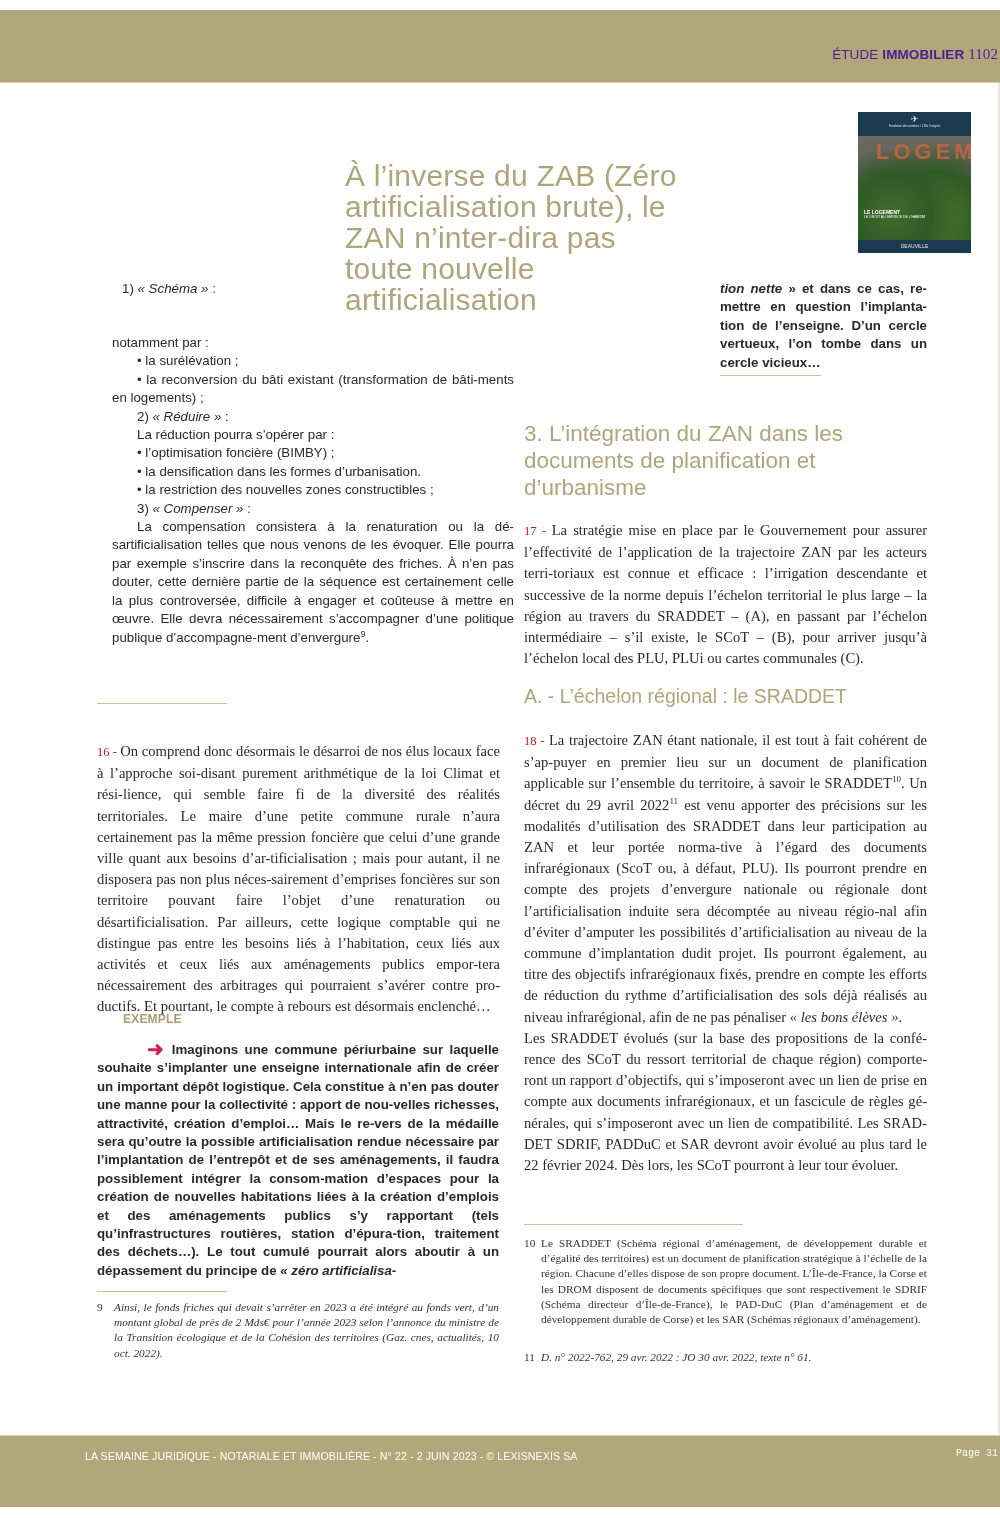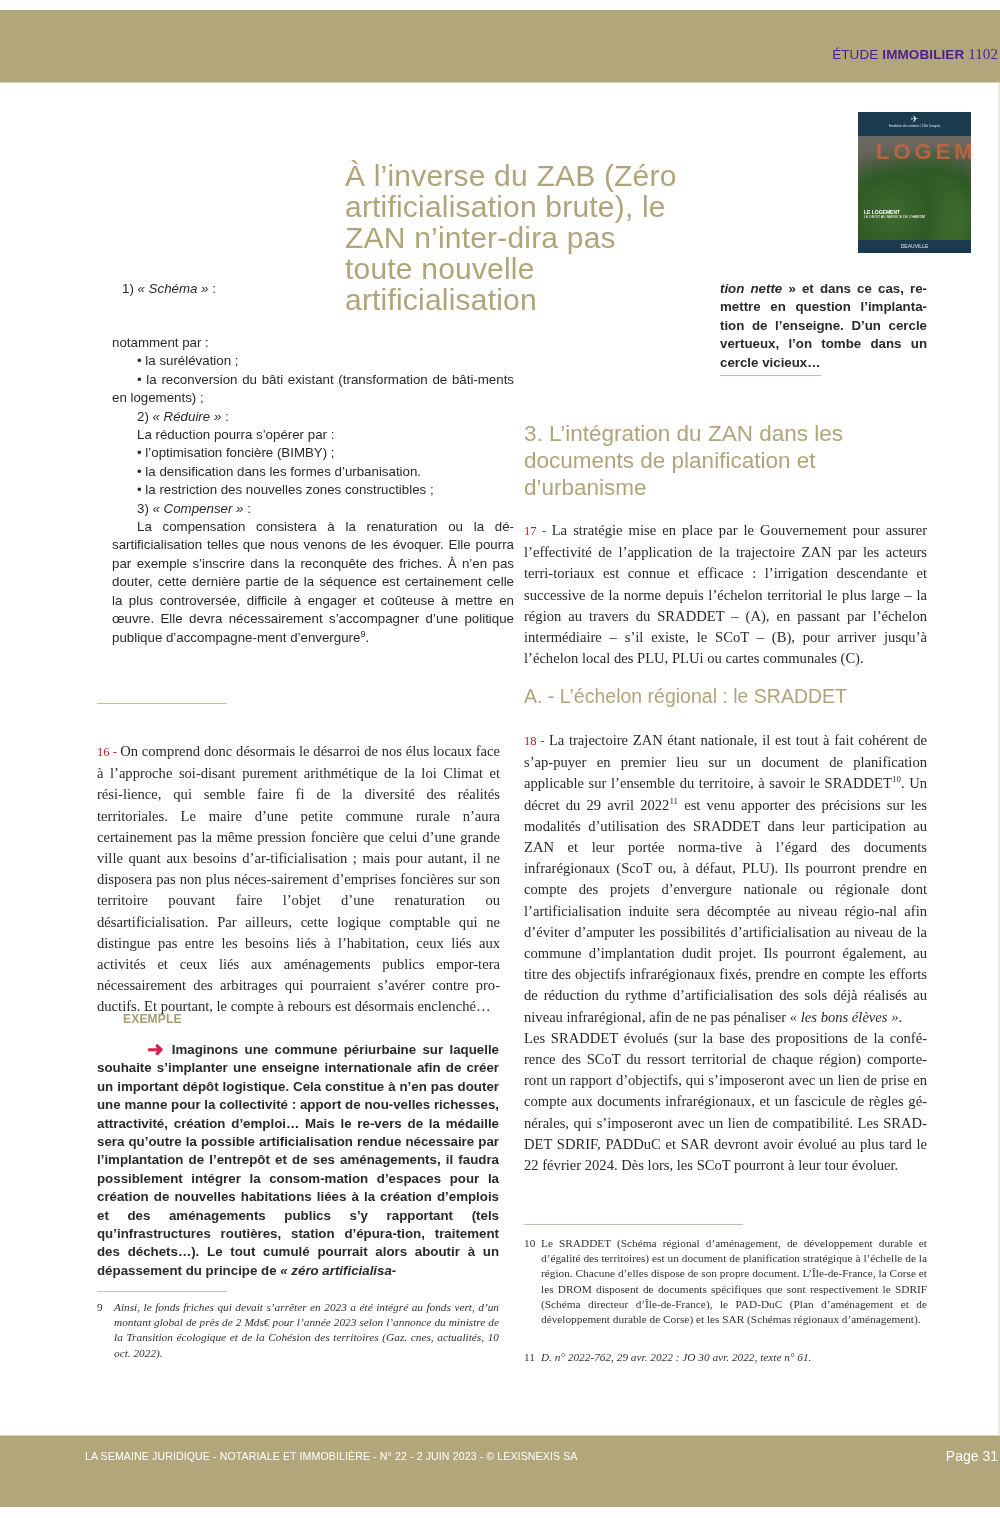--- a/index.html
+++ b/index.html
@@ -62,21 +62,21 @@
   .fn { font-family: "Liberation Serif", serif; font-size: 11.3px; line-height: 15.2px; color: #333; text-align: justify; }
   .fn .n { position: absolute; left: 0; top: 0; }
   .fn .t { display: block; padding-left: 17px; }
   .fn9 { position: absolute; left: 97px; top: 1300px; width: 402px; }
   .fn10 { position: absolute; left: 524px; top: 1236px; width: 403px; }
   .fn11 { position: absolute; left: 524px; top: 1350px; width: 403px; }
   .fn i, .fn .it { font-style: italic; }
 
   .botband { position: absolute; left: 0; top: 1435px; width: 1000px; height: 72px; background: #b1a77b; border-top: 1px solid #d8d2b8; }
   .botband .src { position: absolute; left: 85px; top: 14px; font-family: "Liberation Sans", sans-serif; font-size: 10.6px; color: #ffffff; letter-spacing: 0.1px; }
-  .botband .pg { position: absolute; right: 2px; top: 12px; font-family: Liberation Sans, sans-serif; font-size: 14px; color: #ffffff; }
+  .botband .pg { position: absolute; right: 2px; top: 12px; font-family: Liberation Mono, monospace; font-size: 10px; color: #ffffff; }
 
   sup { font-size: 9px; line-height: 0; vertical-align: super; }
 </style>
 </head>
 <body>
 
 <div class="topband">
   <div class="section">
     <span>ÉTUDE</span>
     <b>IMMOBILIER</b>

